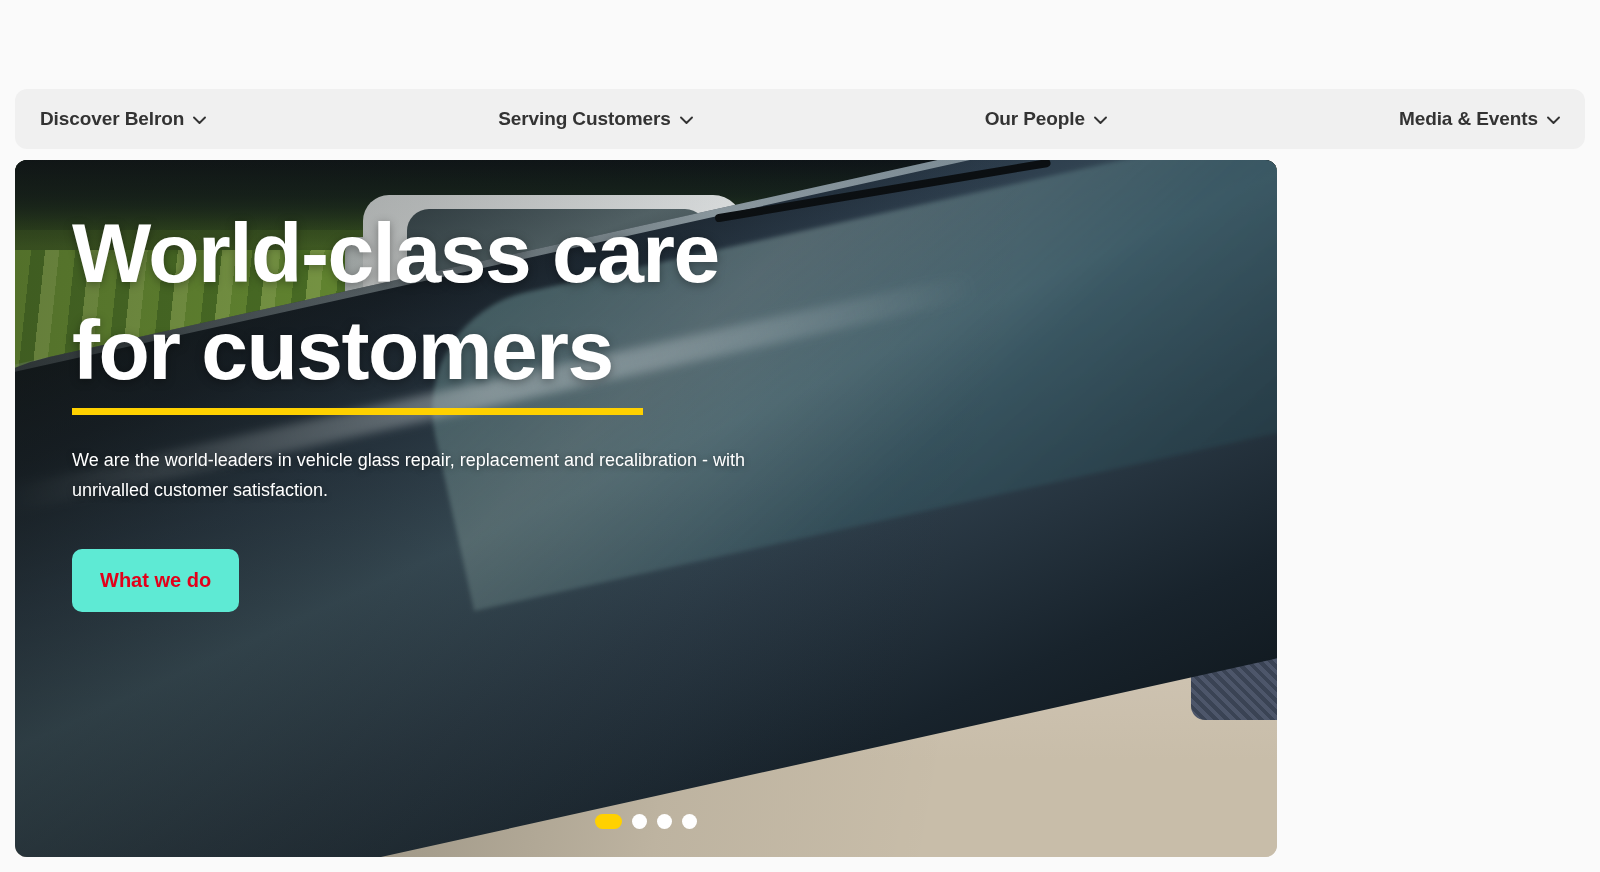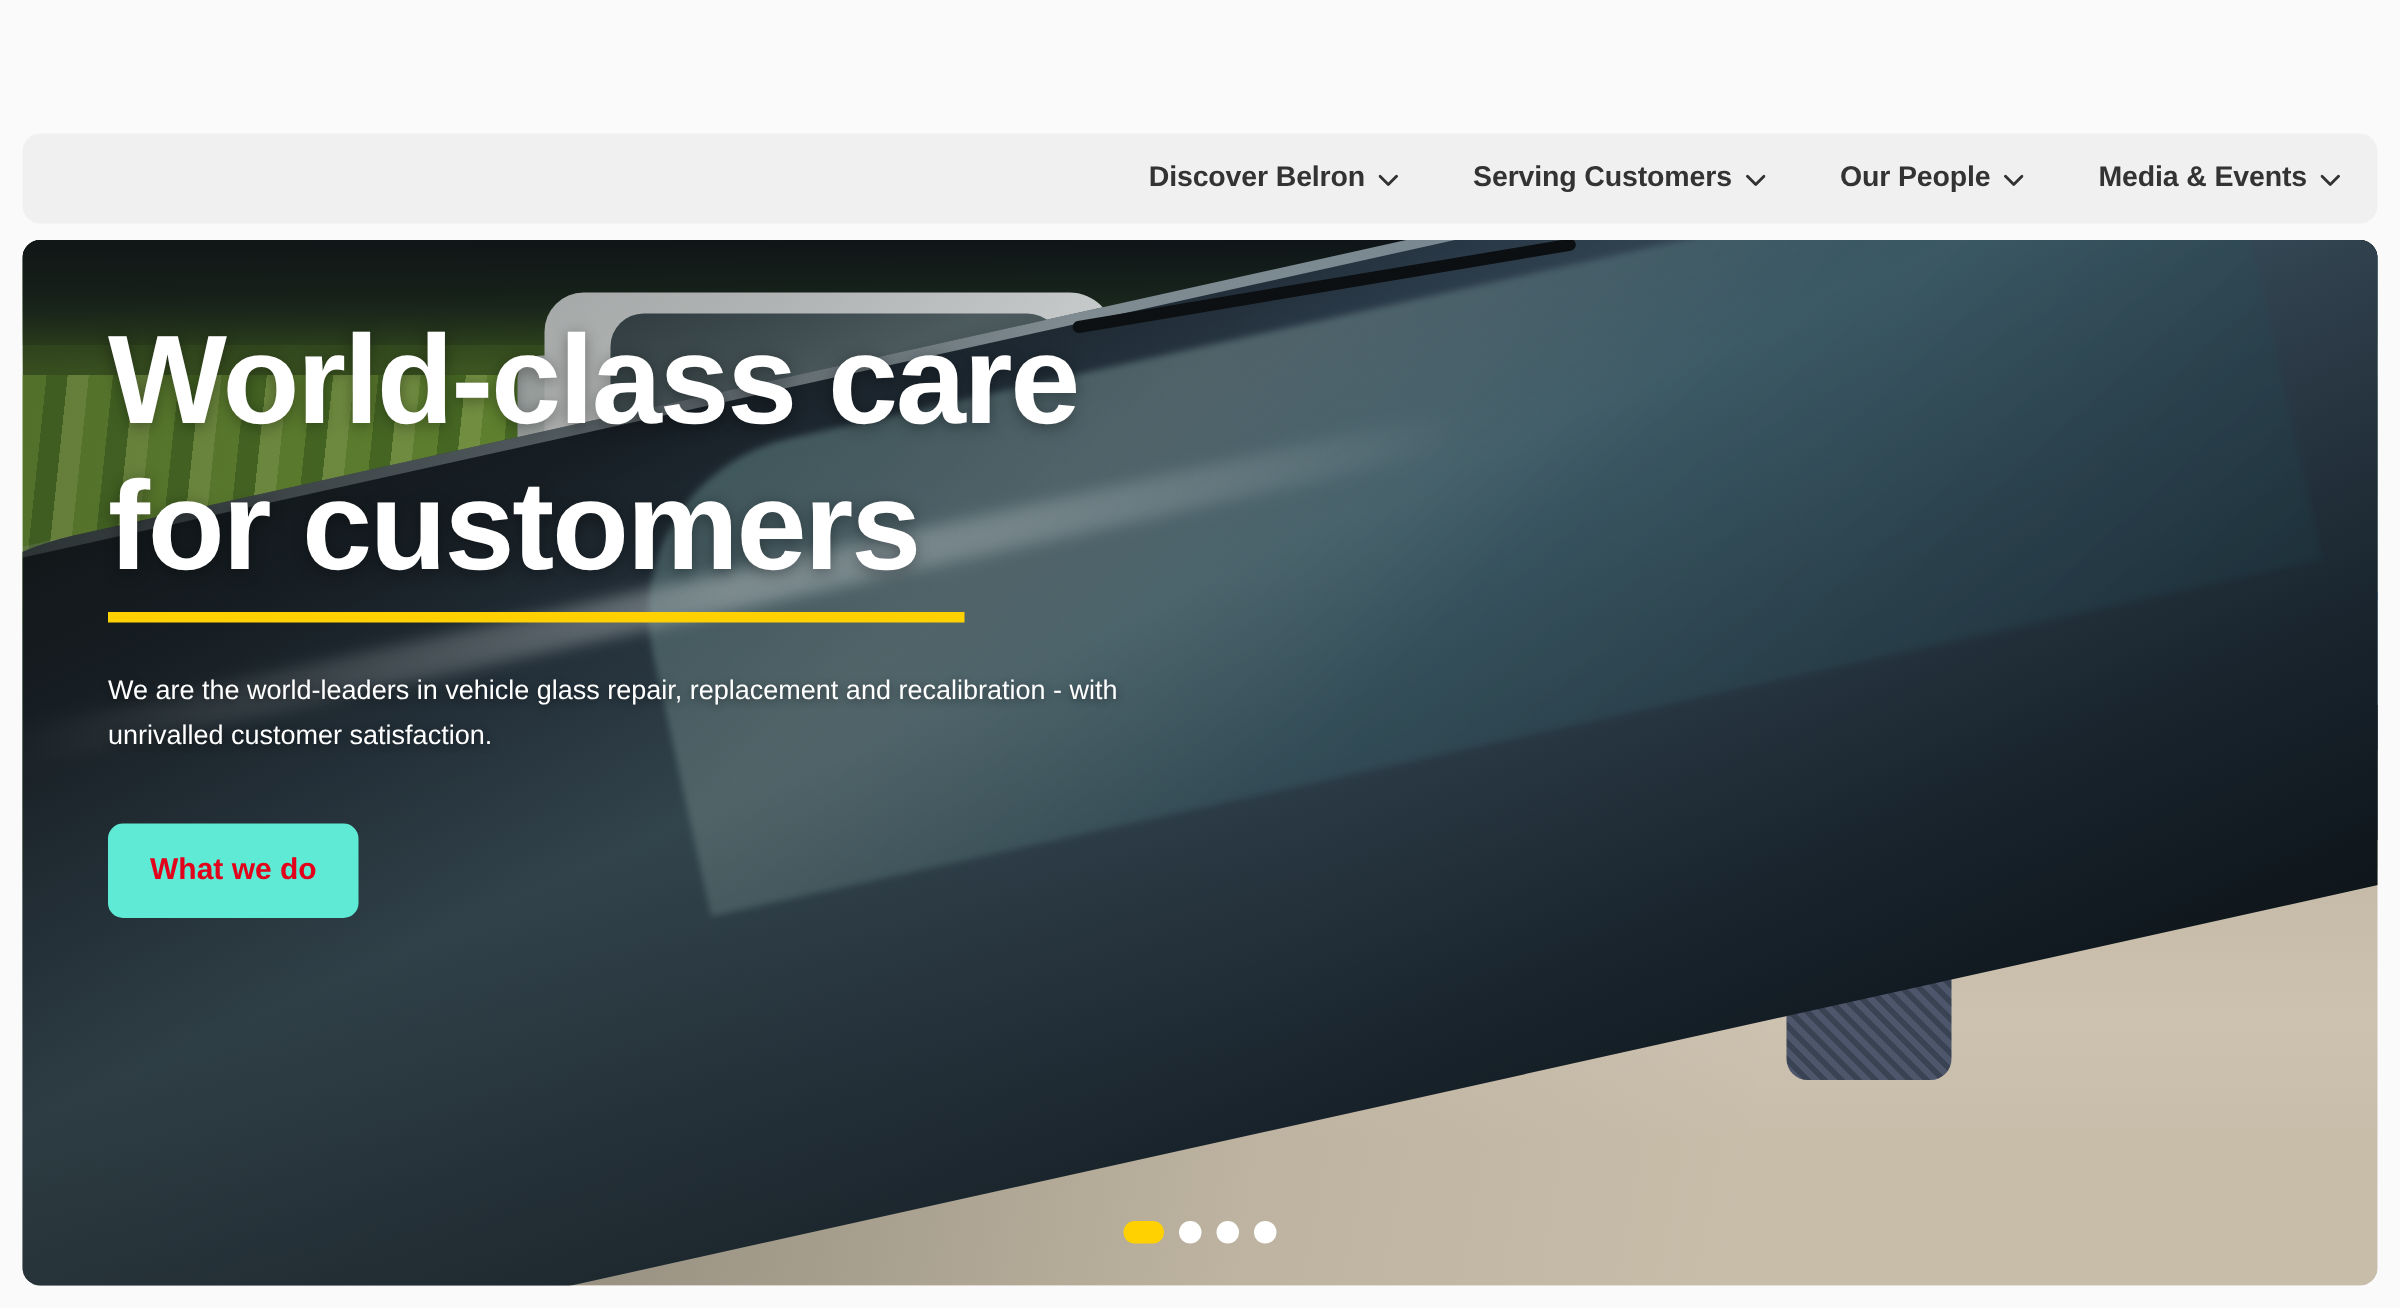--- a/index.html
+++ b/index.html
@@ -73,21 +73,21 @@
   .navbar {
     position: absolute;
     left: 15px;
     top: 89px;
     width: 1570px;
     height: 60px;
     background: #f0f0f0;
     border-radius: 12px;
     display: flex;
     align-items: center;
-    justify-content: flex-end;
+    justify-content: space-between;
     gap: 0px;
   }
 
   .nav-item {
     display: inline-flex;
     align-items: center;
     gap: 9px;
     padding: 6px 25px;
     font-size: 19px;
     font-weight: bold;
@@ -104,21 +104,21 @@
     position: relative;
     top: 1px;
   }
   .chev svg { display: block; }
 
   
   .hero {
     position: absolute;
     left: 15px;
     top: 160px;
-    width: 1570px;
+    width: 1262px;
     height: 697px;
     border-radius: 12px;
     overflow: hidden;
   }
 
   
   .hero-photo {
     position: absolute;
     inset: 0;
     background:

